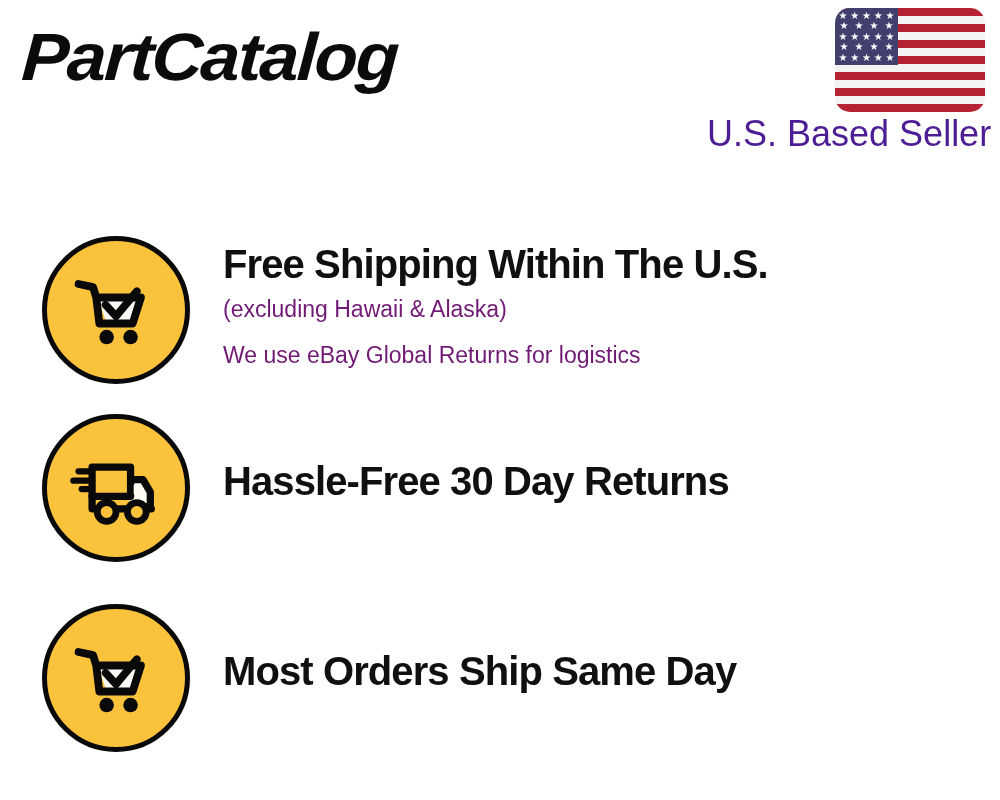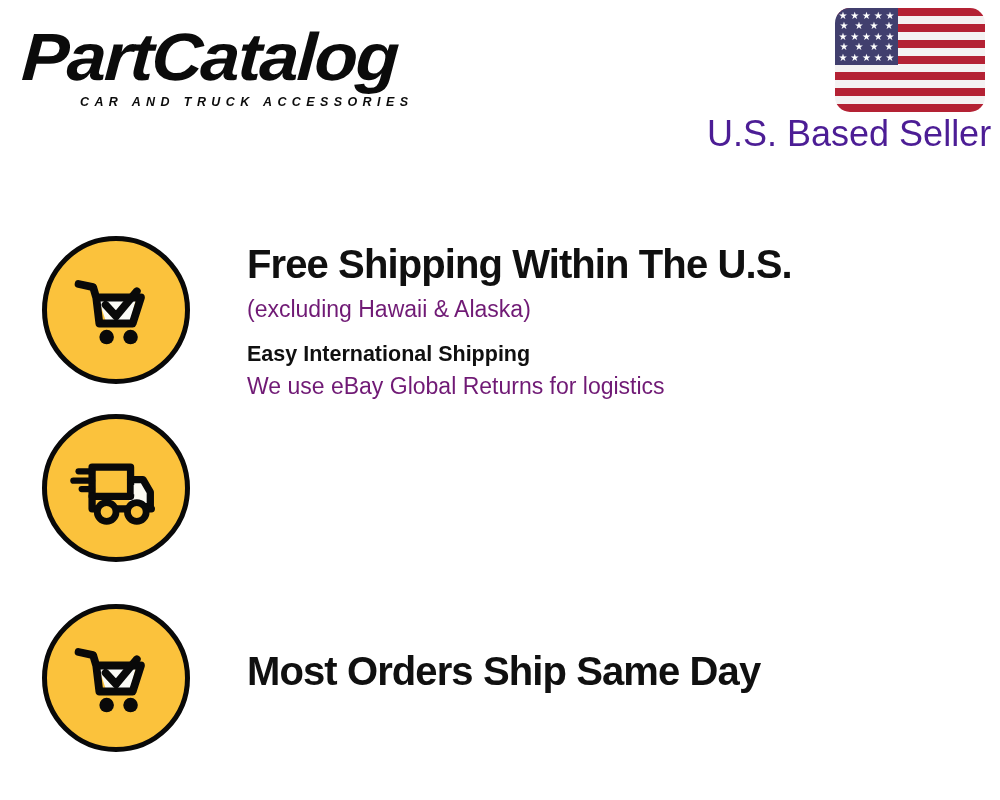--- a/index.html
+++ b/index.html
@@ -132,21 +132,20 @@
     left: 0;
     top: 236px;
     width: 1000px;
   }
   .benefit-row {
     position: absolute;
     left: 0;
     width: 1000px;
     display: flex;
     align-items: flex-start;
-    gap: 24px;
   }
   .benefit-row.row-0 { top: 0px; }
   .benefit-row.row-1 { top: 178px; }
   .benefit-row.row-2 { top: 368px; }
 
   .benefit-icon {
     position: relative;
     flex: 0 0 auto;
     width: 148px;
     height: 148px;
@@ -203,21 +202,20 @@
   .row-1 .benefit-text { padding-top: 44px; }
   .row-2 .benefit-text { padding-top: 44px; }
 </style>
 </head>
 <body>
 
 <div id="header">
 
   <div id="brand-logo">
     <div id="brand-wordmark">PartCatalog</div>
-    <div id="brand-tagline">CAR AND TRUCK ACCESSORIES</div>
   </div>
 
   <div id="seller-badge">
     <div id="us-flag-icon">
       <div class="stripe red" style="top:0px"></div>
       <div class="stripe white" style="top:8px"></div>
       <div class="stripe red" style="top:16px"></div>
       <div class="stripe white" style="top:24px"></div>
       <div class="stripe red" style="top:32px"></div>
       <div class="stripe white" style="top:40px"></div>
@@ -276,41 +274,43 @@
         <polygon points="32,36 70,36 64,60 40,60" fill="#fbfbf6"></polygon>
         <path d="M14,25 L28,28 L31,38 L74,38 L66,63 L34,63 L31,38" fill="none" stroke="#090909" stroke-width="7.5" stroke-linecap="round" stroke-linejoin="round"></path>
         <path d="M40,45 L50,56 L70,32" fill="none" stroke="#090909" stroke-width="7.5" stroke-linecap="round" stroke-linejoin="round"></path>
         <circle cx="41" cy="76" r="7" fill="#090909"></circle>
         <circle cx="64" cy="76" r="7" fill="#090909"></circle>
       </svg>
     </div>
     <div class="benefit-text">
       <div class="benefit-title">Free Shipping Within The U.S.</div>
       <div class="benefit-sub excl">(excluding Hawaii &amp; Alaska)</div>
-      <div class="benefit-sub-strong">Easy International Shipping</div>
       <div class="benefit-sub">We use eBay Global Returns for logistics</div>
     </div>
   </div>
 
   <div class="benefit-row row-1">
     <div class="benefit-icon">
       <svg width="104" height="104" viewBox="0 0 100 100" aria-hidden="true">
         <path d="M63,40 L76,40 L84,54 L84,68 L63,68 Z" fill="#fdfbf2"></path>
         <rect x="63" y="40" width="21" height="28" fill="none"></rect>
         <rect x="27" y="30" width="37" height="28" fill="none" stroke="#090909" stroke-width="7" stroke-linejoin="round"></rect>
         <path d="M64,42 L76,42 L83,54 L83,68 L64,68" fill="none" stroke="#090909" stroke-width="7" stroke-linejoin="round" stroke-linecap="round"></path>
         <path d="M27,58 L27,70 L84,70" fill="none" stroke="#090909" stroke-width="7" stroke-linejoin="round" stroke-linecap="round"></path>
         <path d="M67,47 L74,47 L79,56 L67,56 Z" fill="#fdfbf2"></path>
         <circle cx="41" cy="73" r="9" fill="#fbc23c" stroke="#090909" stroke-width="6.5"></circle>
         <circle cx="70" cy="73" r="9" fill="#fbc23c" stroke="#090909" stroke-width="6.5"></circle>
         <line x1="14" y1="34" x2="27" y2="34" stroke="#090909" stroke-width="6" stroke-linecap="round"></line>
         <line x1="9" y1="43" x2="27" y2="43" stroke="#090909" stroke-width="6" stroke-linecap="round"></line>
         <line x1="17" y1="51" x2="27" y2="51" stroke="#090909" stroke-width="6" stroke-linecap="round"></line>
       </svg>
     </div>
+    <div class="benefit-text">
+      <div class="benefit-title">Hassle-Free 30 Day Returns</div>
+    </div>
   </div>
 
   <div class="benefit-row row-2">
     <div class="benefit-icon">
       <svg width="104" height="104" viewBox="0 0 100 100" aria-hidden="true">
         <polygon points="32,36 70,36 64,60 40,60" fill="#fbfbf6"></polygon>
         <path d="M14,25 L28,28 L31,38 L74,38 L66,63 L34,63 L31,38" fill="none" stroke="#090909" stroke-width="7.5" stroke-linecap="round" stroke-linejoin="round"></path>
         <path d="M40,45 L50,56 L70,32" fill="none" stroke="#090909" stroke-width="7.5" stroke-linecap="round" stroke-linejoin="round"></path>
         <circle cx="41" cy="76" r="7" fill="#090909"></circle>
         <circle cx="64" cy="76" r="7" fill="#090909"></circle>

